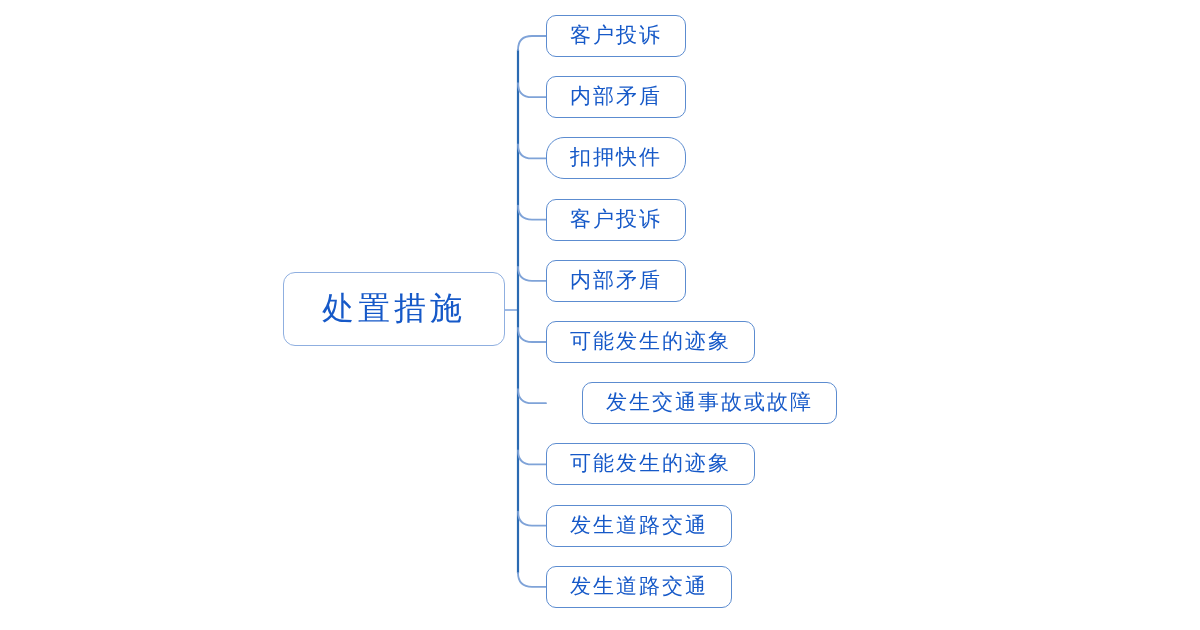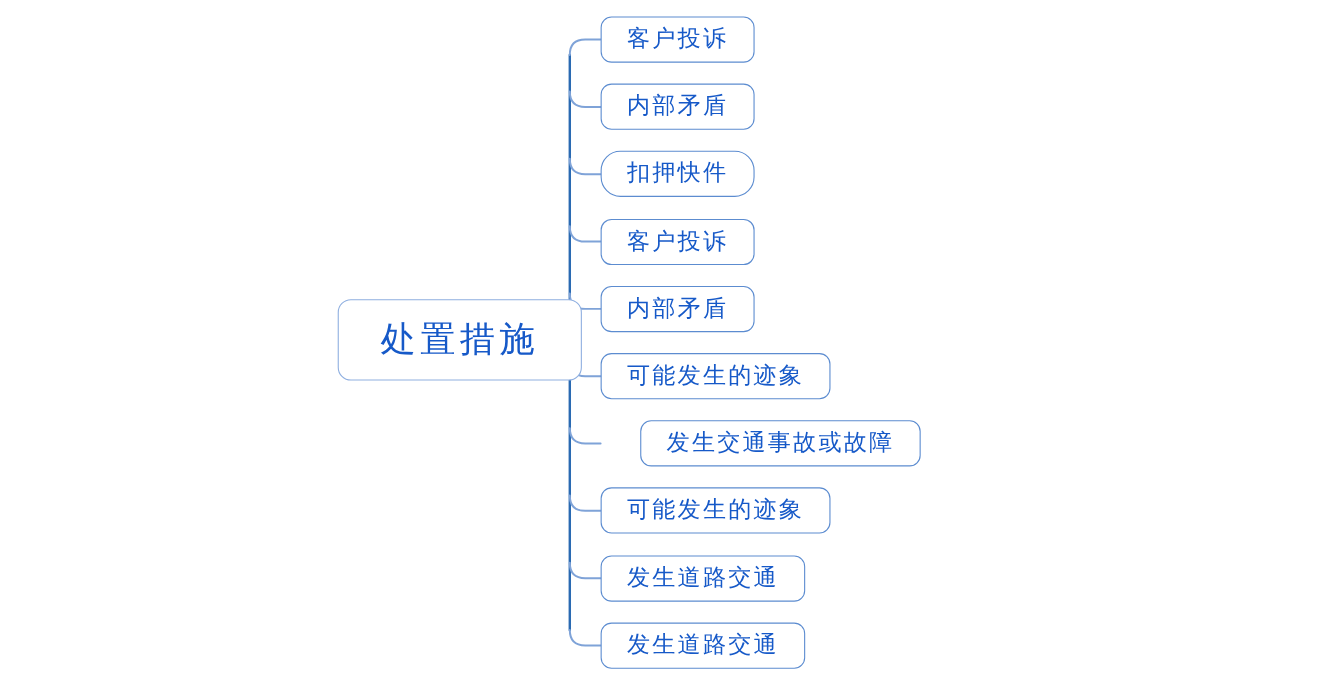--- a/index.html
+++ b/index.html
@@ -37,21 +37,20 @@
     border-radius: 12px;
     box-sizing: border-box;
     display: flex;
     align-items: center;
     justify-content: center;
     font-size: 32px;
     letter-spacing: 4px;
     color: #1659c8;
     background: #ffffff;
     cursor: pointer;
-    margin-left: 24px;
   }
   .child-node {
     position: absolute;
     left: 546px;
     height: 42px;
     line-height: 39px;
     padding: 0 23px;
     border: 1.6px solid #5c8cd0;
     border-radius: 10px;
     box-sizing: border-box;

